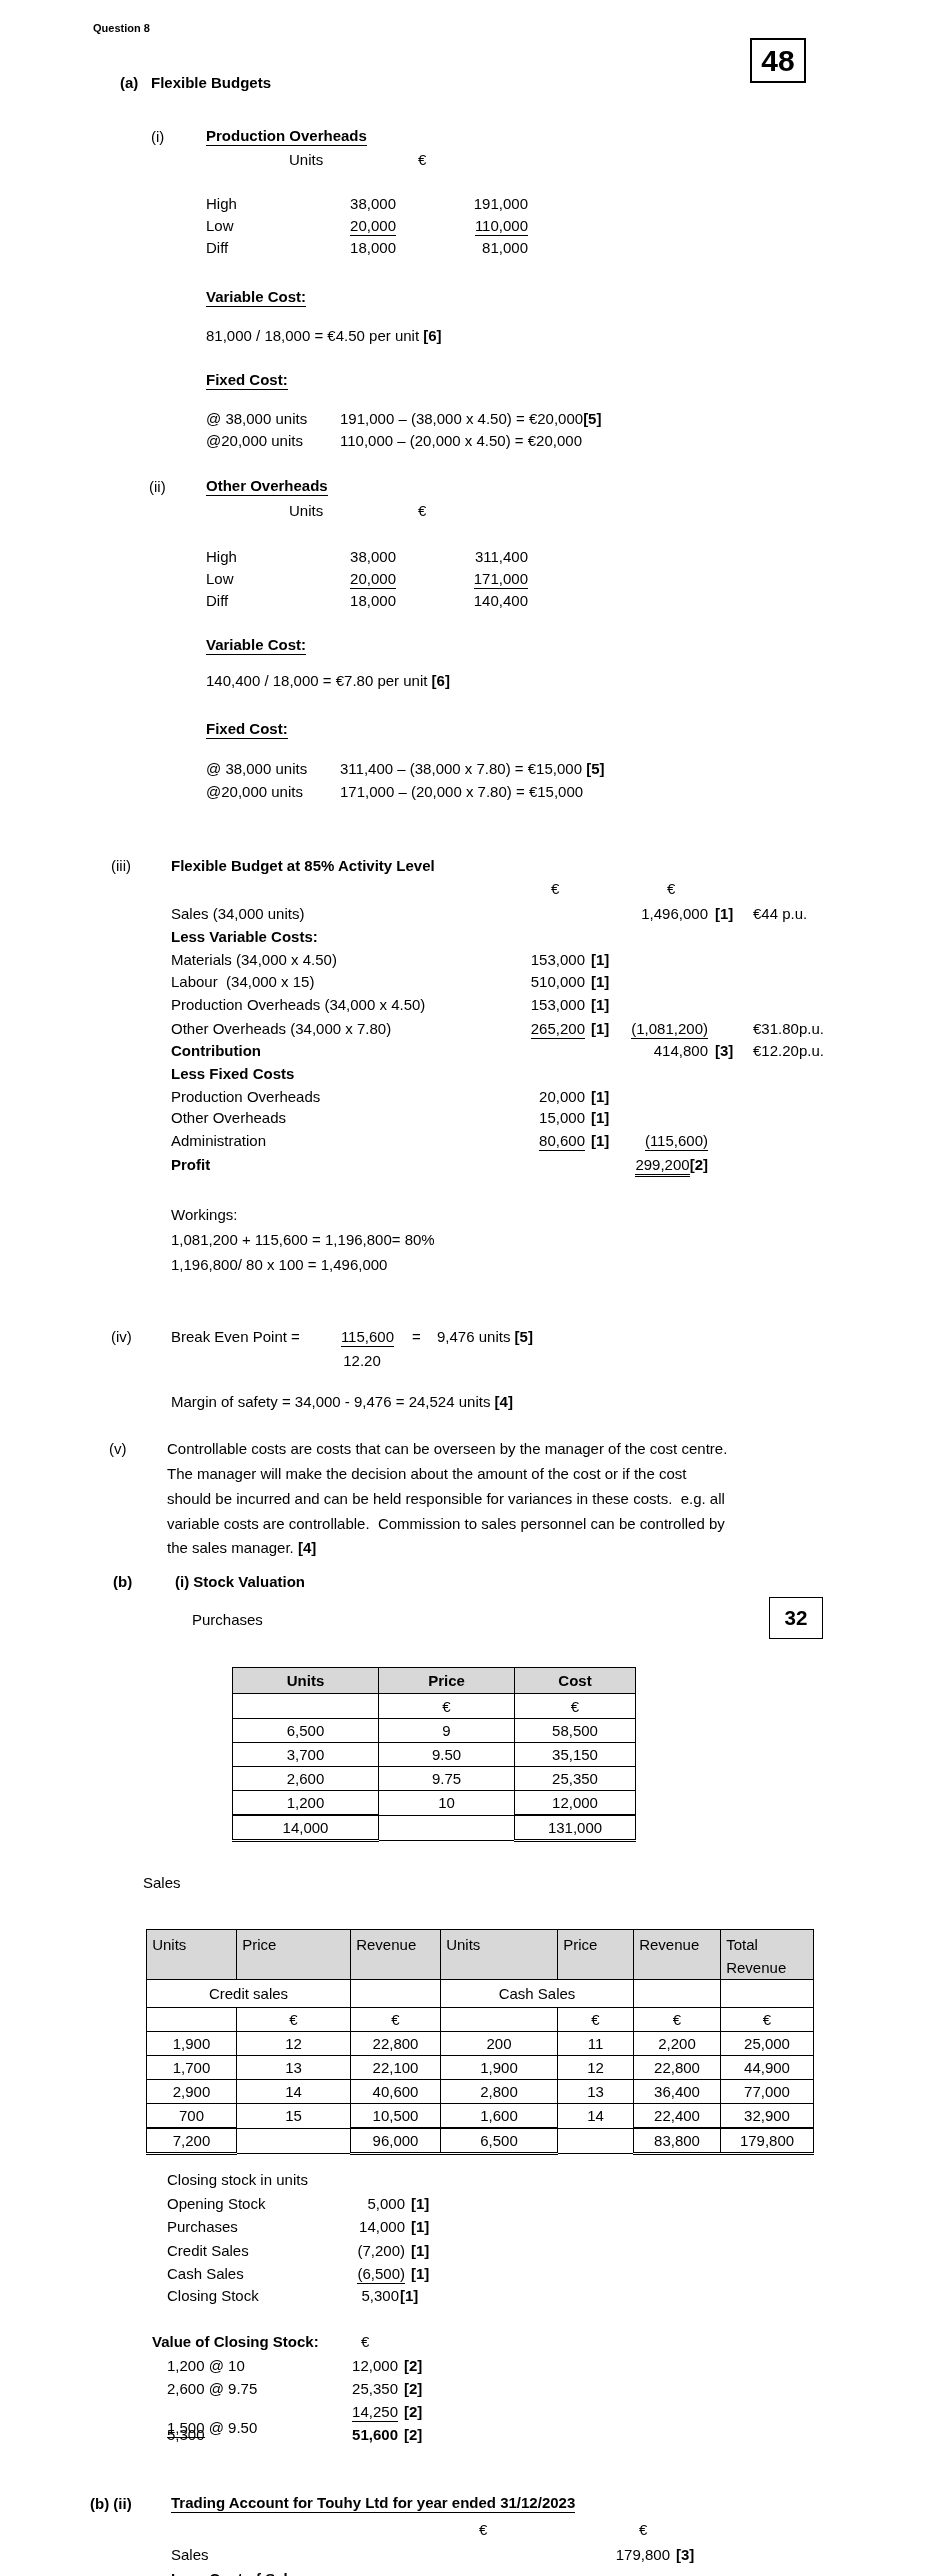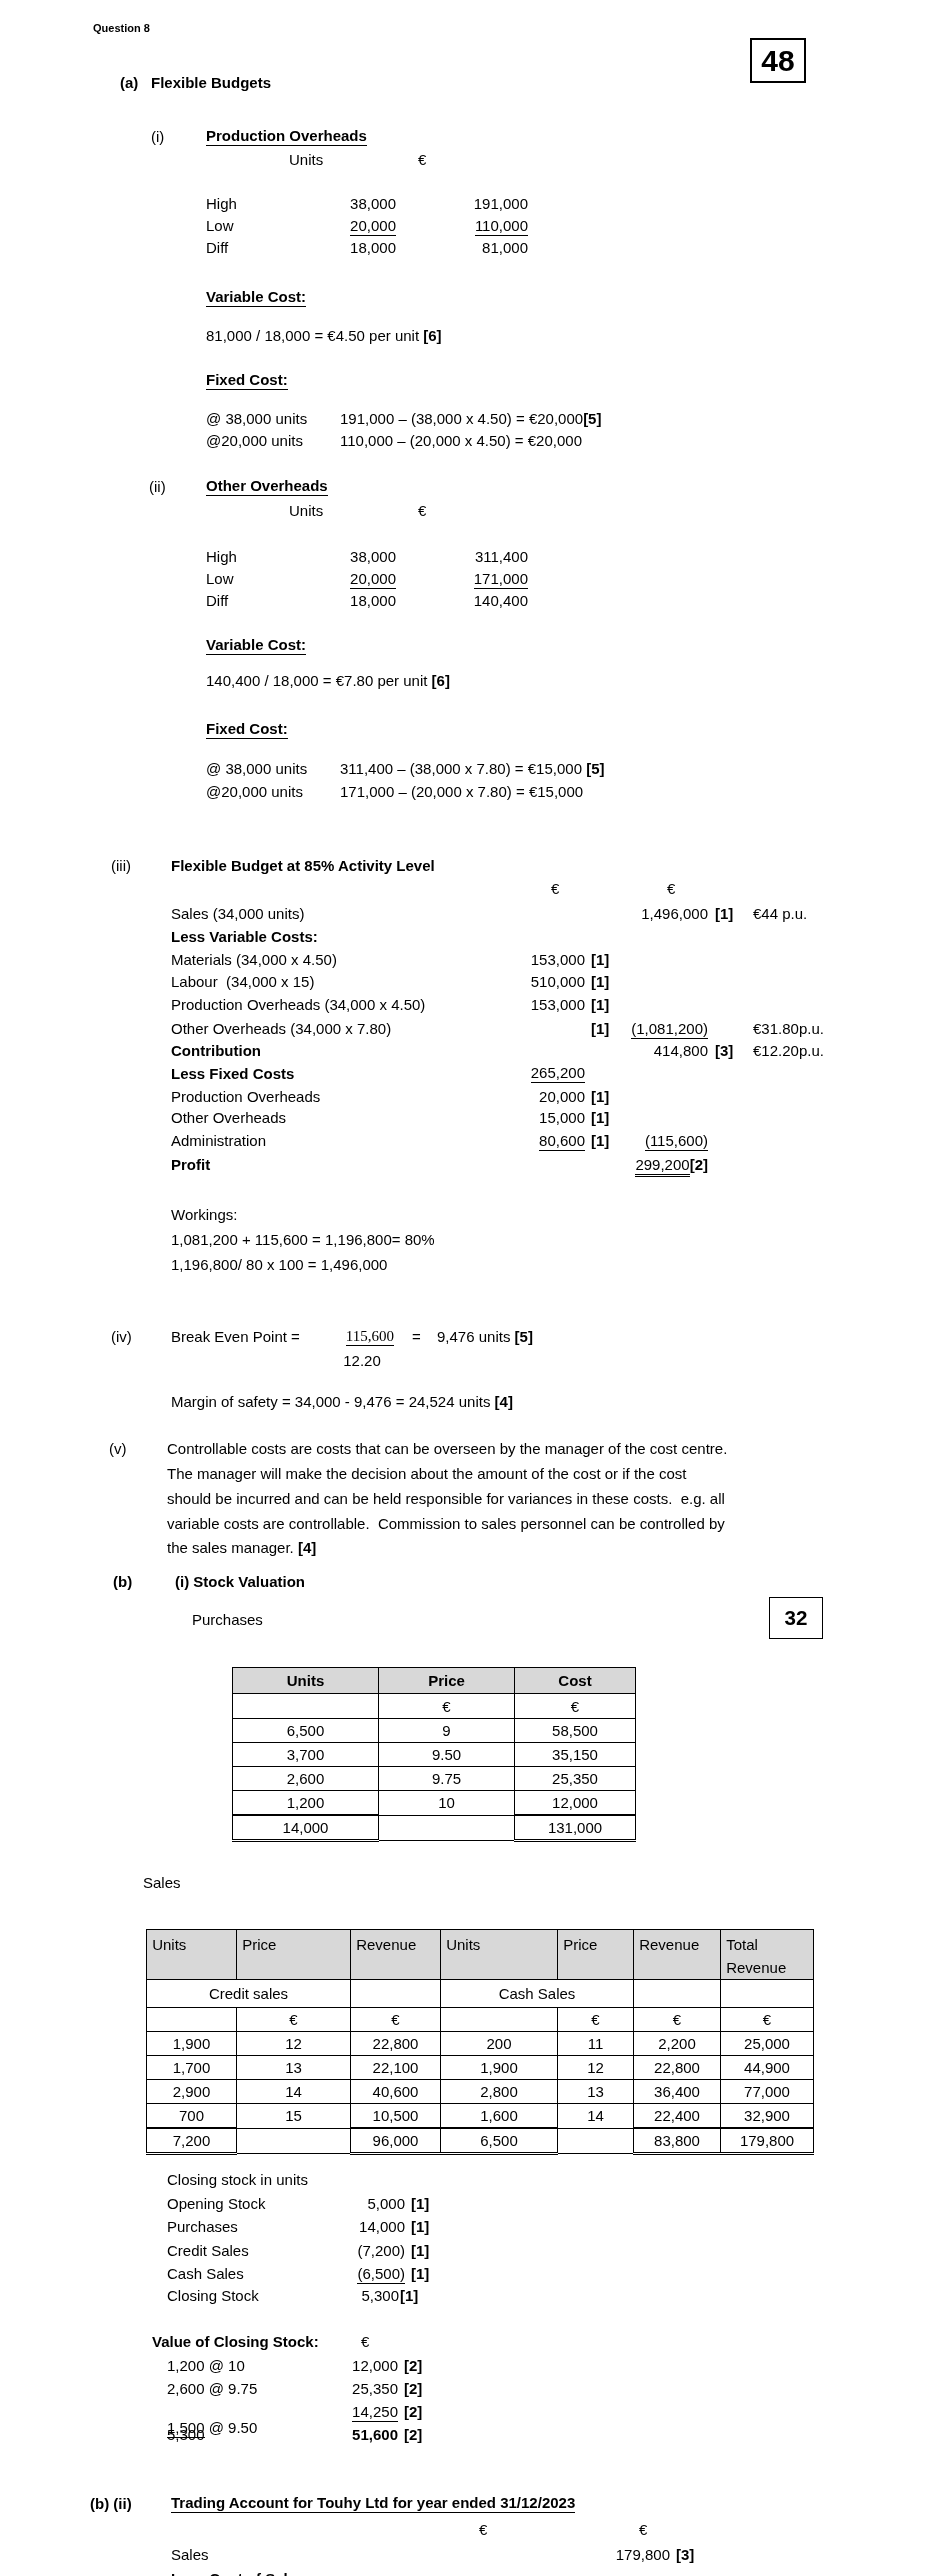--- a/index.html
+++ b/index.html
@@ -103,21 +103,21 @@
 
   <span class="A" style="left:171px;top:973px;">Labour  (34,000 x 15)</span>
   <span class="A R" style="left:482px;top:973px;width:103px;">510,000</span>
   <span class="A MK" style="left:591px;top:973px;">[1]</span>
 
   <span class="A" style="left:171px;top:996px;">Production Overheads (34,000 x 4.50)</span>
   <span class="A R" style="left:482px;top:996px;width:103px;">153,000</span>
   <span class="A MK" style="left:591px;top:996px;">[1]</span>
 
   <span class="A" style="left:171px;top:1020px;">Other Overheads (34,000 x 7.80)</span>
-  <span class="A R" style="left:482px;top:1020px;width:103px;margin-top:44px;"><span class="UN">265,200</span></span>
+  <span class="A R" style="left:482px;top:1020px;width:103px;"><span class="UN">265,200</span></span>
   <span class="A MK" style="left:591px;top:1020px;">[1]</span>
   <span class="A R" style="left:605px;top:1020px;width:103px;"><span class="UN">(1,081,200)</span></span>
   <span class="A" style="left:753px;top:1020px;">€31.80p.u.</span>
 
   <span class="A B" style="left:171px;top:1042px;">Contribution</span>
   <span class="A R" style="left:605px;top:1042px;width:103px;">414,800</span>
   <span class="A MK" style="left:715px;top:1042px;">[3]</span>
   <span class="A" style="left:753px;top:1042px;">€12.20p.u.</span>
 
   <span class="A B" style="left:171px;top:1065px;">Less Fixed Costs</span>
@@ -137,21 +137,21 @@
 
   <span class="A B" style="left:171px;top:1156px;">Profit</span>
   <span class="A R" style="left:605px;top:1156px;width:103px;"><span class="DU">299,200</span><span class="MK">[2]</span></span>
 
   <span class="A" style="left:171px;top:1206px;">Workings:</span>
   <span class="A" style="left:171px;top:1231px;">1,081,200 + 115,600 = 1,196,800= 80%</span>
   <span class="A" style="left:171px;top:1256px;">1,196,800/ 80 x 100 = 1,496,000</span>
 
   <span class="A" style="left:111px;top:1328px;">(iv)</span>
   <span class="A" style="left:171px;top:1328px;">Break Even Point =</span>
-  <span class="A R" style="left:330px;top:1328px;width:64px;font-family:Liberation Serif, serif;"><span class="UN">115,600</span></span>
+  <span class="A R" style="left:330px;top:1328px;width:64px;"><span class="UN">115,600</span></span>
   <span class="A" style="left:412px;top:1328px;">=</span>
   <span class="A" style="left:437px;top:1328px;"><span>9,476 units </span><span class="MK">[5]</span></span>
   <span class="A C" style="left:330px;top:1352px;width:64px;">12.20</span>
   <span class="A" style="left:171px;top:1393px;"><span>Margin of safety = 34,000 - 9,476 = 24,524 units </span><span class="MK">[4]</span></span>
 
   <span class="A" style="left:109px;top:1440px;">(v)</span>
   <span class="A" style="left:167px;top:1440px;">Controllable costs are costs that can be overseen by the manager of the cost centre.</span>
   <span class="A" style="left:167px;top:1465px;">The manager will make the decision about the amount of the cost or if the cost</span>
   <span class="A" style="left:167px;top:1490px;">should be incurred and can be held responsible for variances in these costs.  e.g. all</span>
   <span class="A" style="left:167px;top:1515px;">variable costs are controllable.  Commission to sales personnel can be controlled by</span>

